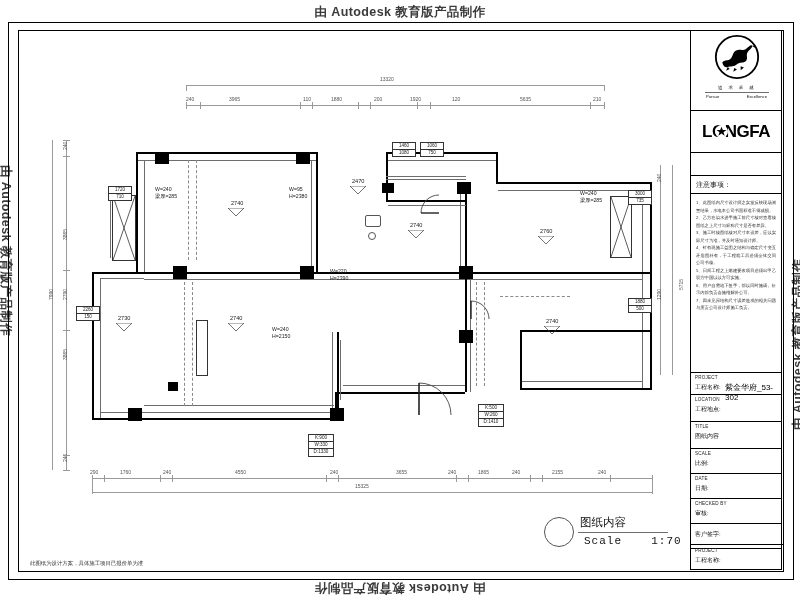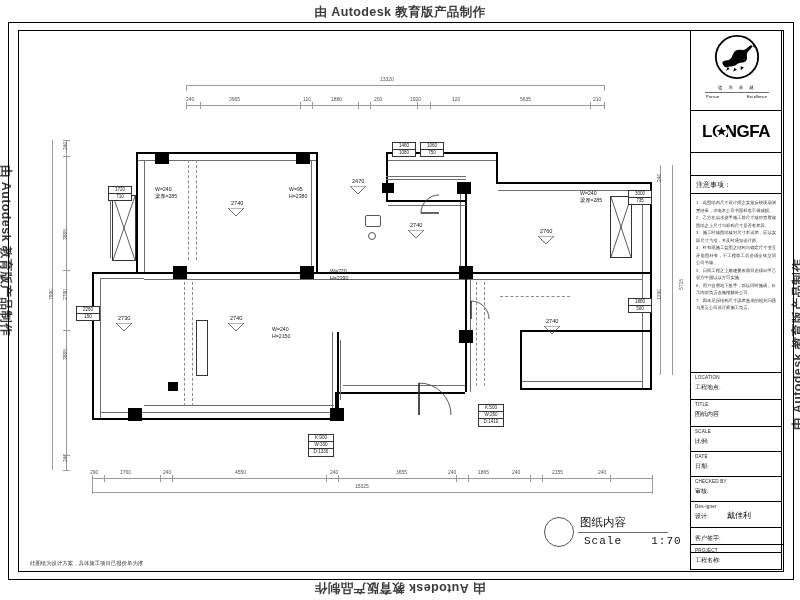--- a/index.html
+++ b/index.html
@@ -114,44 +114,44 @@
     <div class="tb-row" style="height:179px;padding:5px 5px 0 5px;">
       <div class="notes-body">1、此图纸内尺寸设计师之实堂反映现场测量结果，水电本公司书面标准不得减损。</div>
       <div class="notes-body">2、乙方在填水进手施工前尺寸核对查看核图纸之上尺寸与标称尺寸是否有差异。</div>
       <div class="notes-body">3、施工时核图纸核对尺寸本设差，应以实际尺寸为准，并及时通知设计师。</div>
       <div class="notes-body">4、针有现施工益图之结构与确定尺寸变互矛盾图补有，于工程就工后必须全体交同公司书核。</div>
       <div class="notes-body">5、日间工程之上燃建要改项目必须出甲乙双方中国以以方可实施。</div>
       <div class="notes-body">6、用户自需地下签手，部以同时施请。征示内部负责会施维解外公可。</div>
       <div class="notes-body">7、因未见原结构尺寸误差造成的相关问题与度责公司设计师施工负责。</div>
     </div>
 
+    <div class="tb-row" style="height:22px;">
+      <div class="abs tb-en" style="left:4px;top:2px;">PROJECT</div>
+      <div class="abs tb-cn" style="left:4px;top:10px;">工程名称:</div>
+      <div class="abs tb-val" style="left:34px;top:9px;">紫金华府_53-302</div>
+    </div>
     <div class="tb-row" style="height:27px;">
       <div class="abs tb-en" style="left:4px;top:2px;">LOCATION</div>
       <div class="abs tb-cn" style="left:4px;top:10px;">工程地点:</div>
     </div>
     <div class="tb-row" style="height:27px;">
       <div class="abs tb-en" style="left:4px;top:2px;">TITLE</div>
       <div class="abs tb-cn" style="left:4px;top:10px;">图纸内容</div>
     </div>
     <div class="tb-row" style="height:25px;">
       <div class="abs tb-en" style="left:4px;top:2px;">SCALE</div>
       <div class="abs tb-cn" style="left:4px;top:10px;">比例:</div>
     </div>
     <div class="tb-row" style="height:25px;">
       <div class="abs tb-en" style="left:4px;top:2px;">DATE</div>
       <div class="abs tb-cn" style="left:4px;top:10px;">日期:</div>
     </div>
     <div class="tb-row" style="height:25px;">
       <div class="abs tb-en" style="left:4px;top:2px;">CHECKED  BY</div>
       <div class="abs tb-cn" style="left:4px;top:10px;">审核:</div>
-    </div>
-    <div class="tb-row" style="height:26px;">
-      <div class="abs tb-en" style="left:4px;top:2px;">Des-igner</div>
-      <div class="abs tb-cn" style="left:4px;top:10px;">设计:</div>
-      <div class="abs tb-val" style="left:36px;top:8px;">戴佳利</div>
     </div>
     <div class="tb-row" style="height:25px;">
       <div class="abs tb-cn" style="left:4px;top:6px;">客户签字:</div>
     </div>
 
     <div class="abs" style="left:0;bottom:0;width:92px;height:25px;border-top:1px solid #000;box-sizing:border-box;">
       <div class="abs tb-en" style="left:4px;top:3px;">PROJECT</div>
       <div class="abs tb-cn" style="left:4px;top:11px;">工程名称:</div>
     </div>
   </div>

